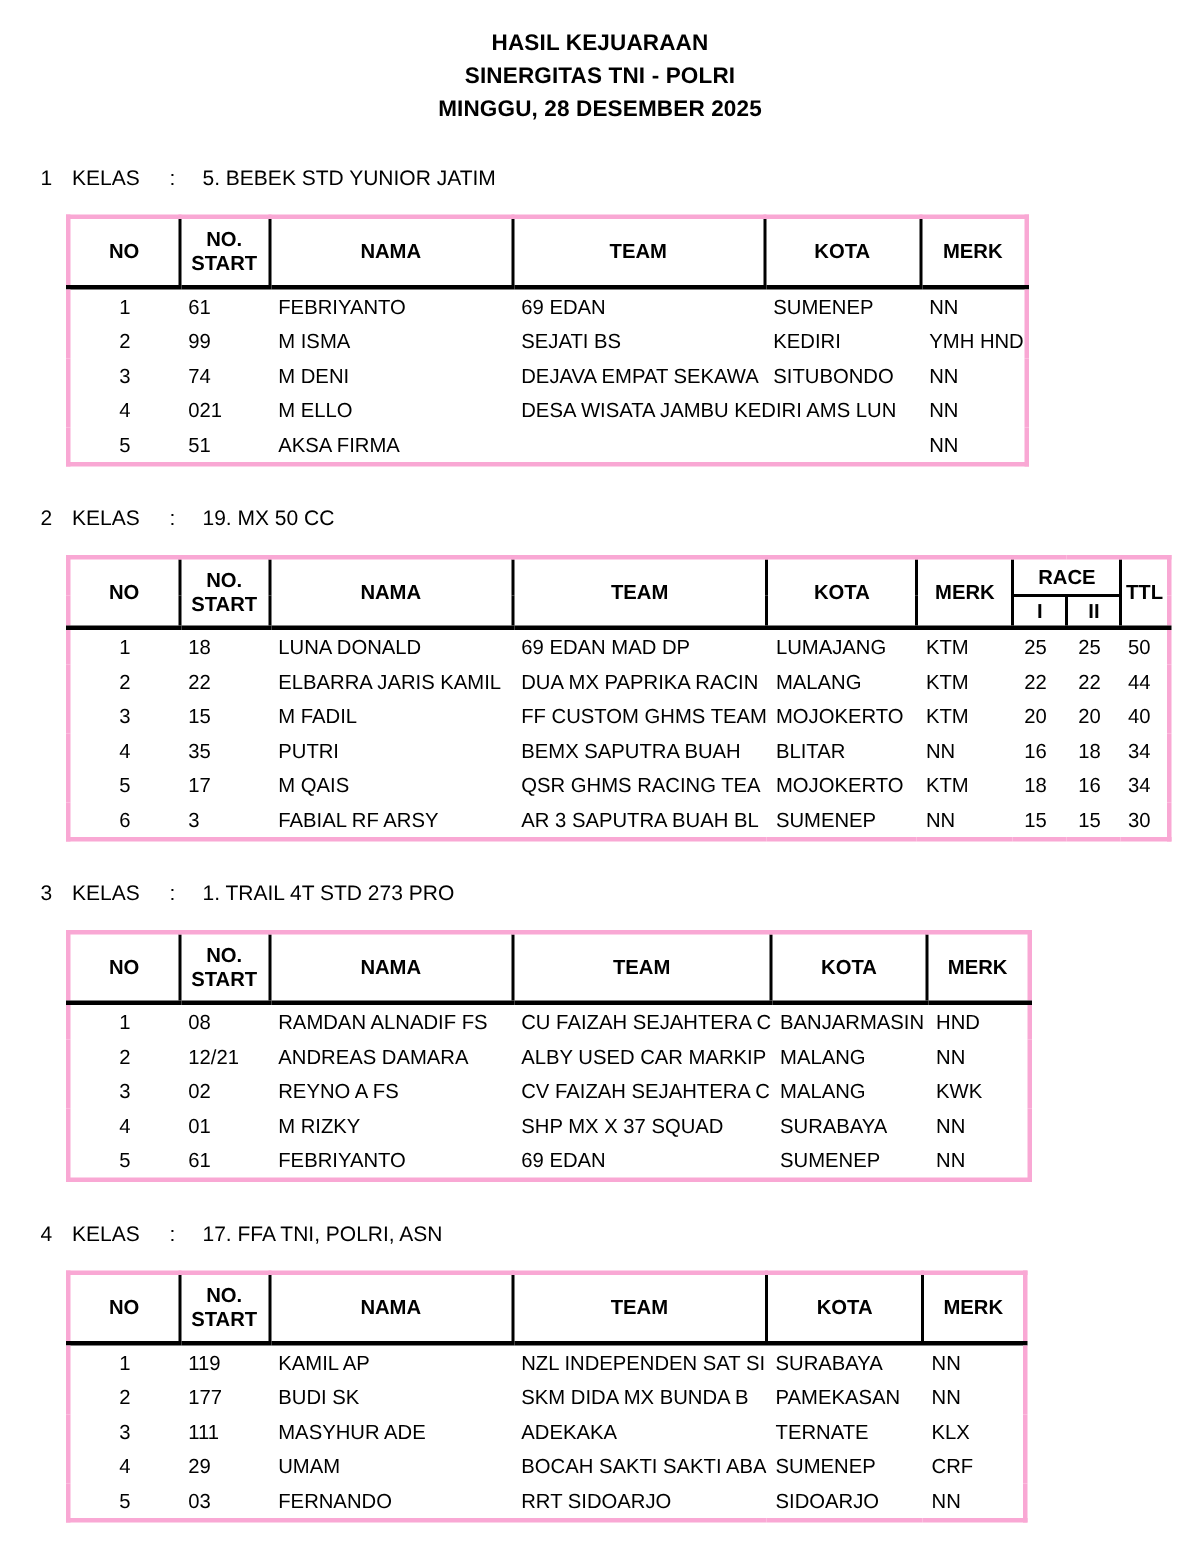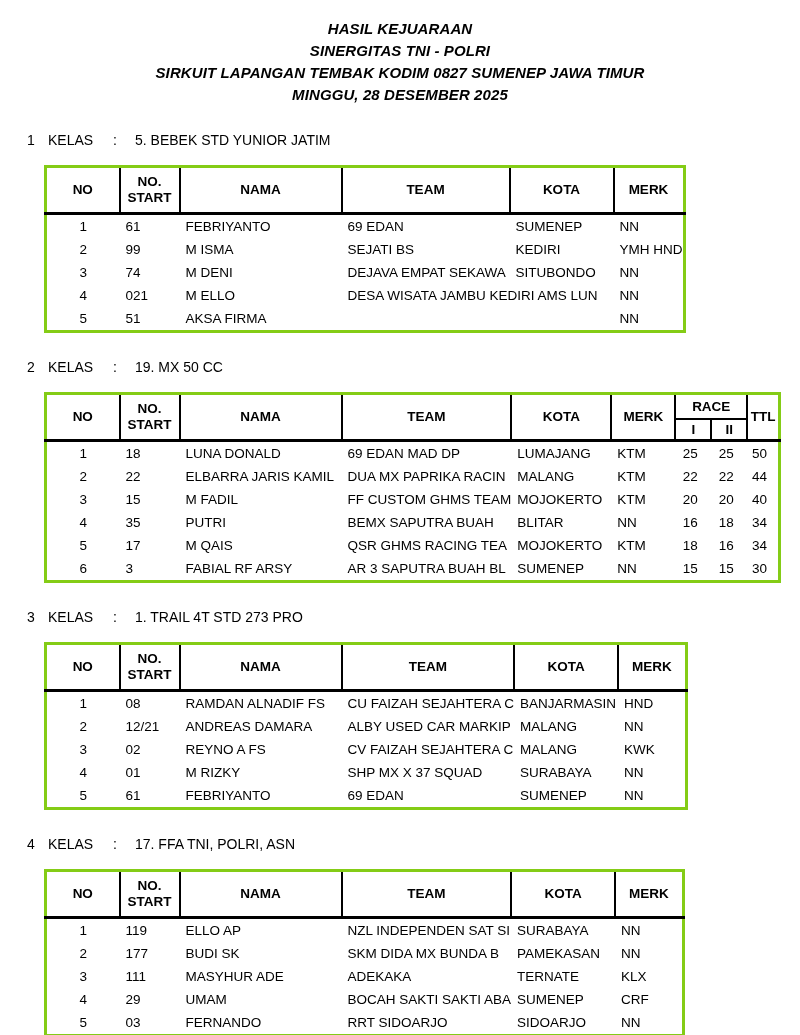--- a/index.html
+++ b/index.html
@@ -3,33 +3,33 @@
 <meta charset="utf-8">
 <style>
   html, body { margin: 0; padding: 0; background: #ffffff; }
   .page {
     width: 800px; height: 1035px; background: #ffffff; color: #000000;
     font-family: "Liberation Sans", sans-serif; overflow: hidden; position: relative;
   }
   .doc-header { padding-top: 18px; text-align: center; }
   .doc-header div {
     font-weight: bold; font-size: 15px; line-height: 22px;
-    letter-spacing: 0.1px; white-space: nowrap; font-style: italic;
+    letter-spacing: 0.1px; white-space: nowrap;
   }
   .section { margin-top: 26px; }
   .section-label {
     margin-left: 27px; font-size: 14px; height: 18px;
     display: flex; align-items: baseline; margin-bottom: 15px; white-space: nowrap;
   }
   .sec-num { width: 21px; }
   .sec-kelas { width: 65px; }
   .sec-colon { width: 22px; }
   .results-table {
     margin-left: 44px; border-collapse: collapse; table-layout: fixed;
-    border: 3px solid #84cc16;
+    border: 3px solid #f9a8d4;
   }
   .results-table th {
     border: 2px solid #000; font-size: 13.5px; font-weight: bold;
     text-align: center; vertical-align: middle; padding: 0 1px;
     line-height: 1.15; overflow: hidden;
   }
   .results-table th.hdr-bottom { border-bottom-width: 3px; }
   .results-table.single thead th { height: 44px; }
   .results-table.race thead tr:nth-child(1) th { height: 23px; }
   .results-table.race thead tr:nth-child(2) th { height: 19px; }
@@ -41,21 +41,20 @@
   td.al-left   { text-align: left; padding-left: 6px; }
   td.al-right  { text-align: center; padding-right: 6px; }
 </style>
 </head>
 <body>
 
 <div class="page">
   <div class="doc-header">
     <div>HASIL KEJUARAAN</div>
     <div>SINERGITAS TNI - POLRI</div>
-    <div>SIRKUIT LAPANGAN TEMBAK KODIM 0827 SUMENEP JAWA TIMUR</div>
     <div>MINGGU, 28 DESEMBER 2025</div>
   </div>
   <div id="sections">
   <div class="section">
     <div class="section-label">
       <span class="sec-num">1</span>
       <span class="sec-kelas">KELAS</span>
       <span class="sec-colon">:</span>
       <span class="sec-class">5. BEBEK STD YUNIOR JATIM</span>
     </div>
@@ -322,21 +321,21 @@
               <th class="hdr-bottom">NAMA</th>
               <th class="hdr-bottom">TEAM</th>
               <th class="hdr-bottom">KOTA</th>
               <th class="hdr-bottom">MERK</th>
             </tr>
           </thead>
       <tbody>
             <tr>
               <td class="al-center">1</td>
               <td class="al-left">119</td>
-              <td class="al-left">ELLO AP</td>
+              <td class="al-left">KAMIL AP</td>
               <td class="al-left">NZL INDEPENDEN SAT SI</td>
               <td class="al-left">SURABAYA</td>
               <td class="al-left">NN</td>
             </tr>
             <tr>
               <td class="al-center">2</td>
               <td class="al-left">177</td>
               <td class="al-left">BUDI SK</td>
               <td class="al-left">SKM DIDA MX BUNDA B</td>
               <td class="al-left">PAMEKASAN</td>

